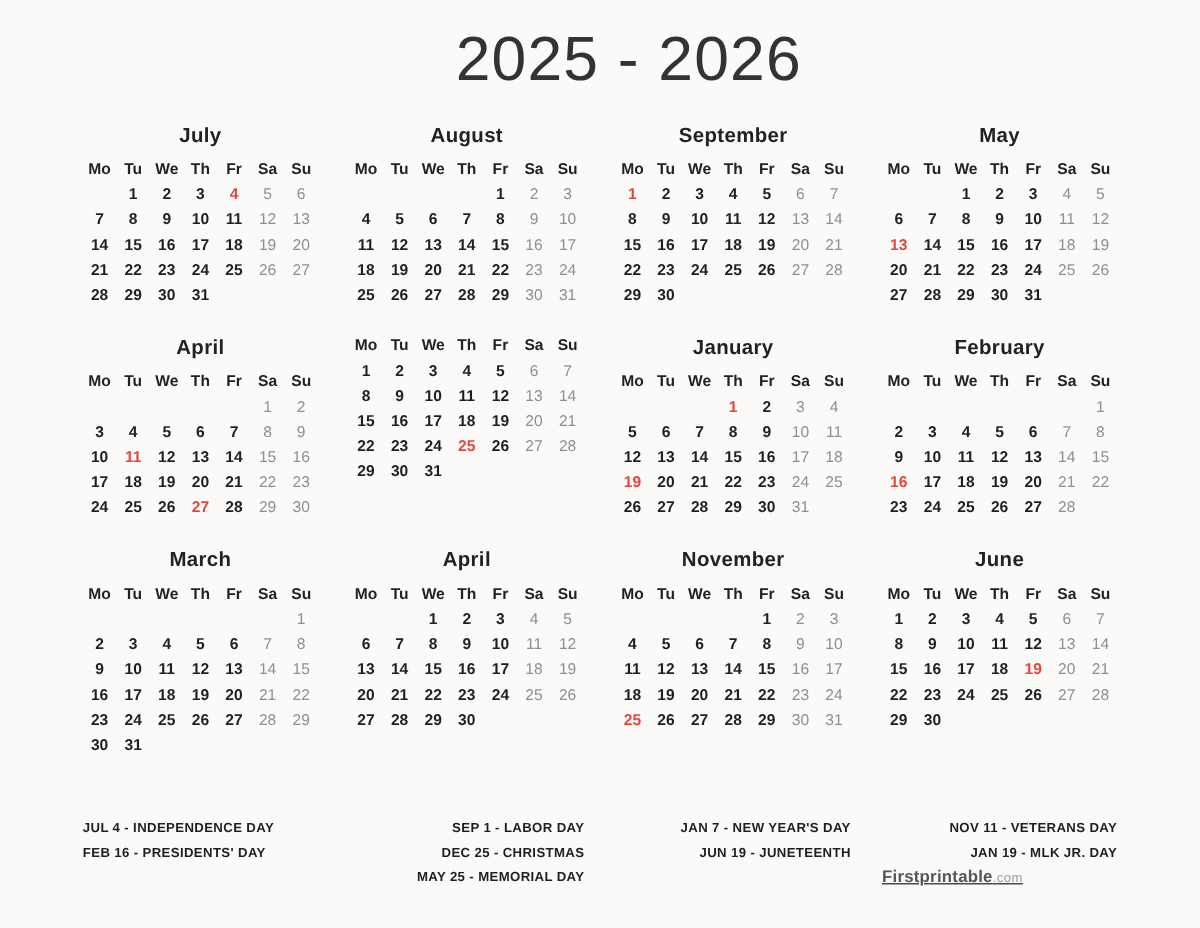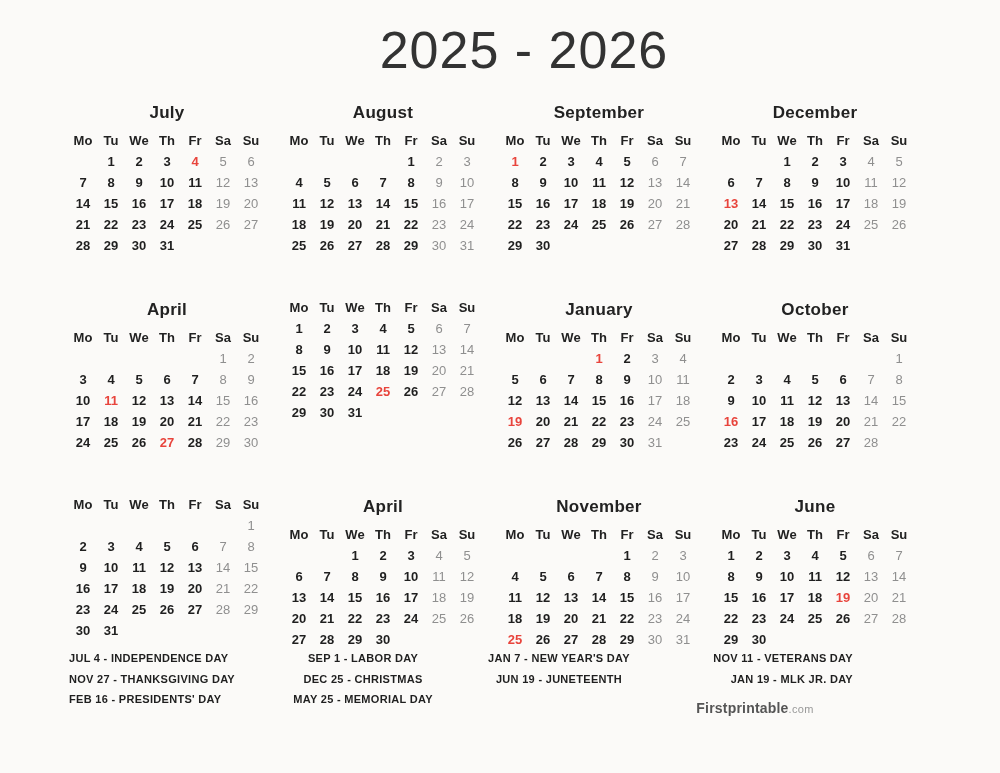--- a/index.html
+++ b/index.html
@@ -33,21 +33,20 @@
   }
   .months-grid {
     position: absolute;
     left: 69px;
     top: 100px;
     width: 862px;
     display: grid;
     grid-template-columns: repeat(4, 196px);
     column-gap: 26px;
     row-gap: 0px;
-    gap: 20px;
   }
   .month {
     width: 196px;
     height: 177px;
   }
   .month-title {
     height: 30px;
     line-height: 26px;
     text-align: center;
     font-size: 17px;
@@ -75,42 +74,44 @@
     color: #e8443c;
     font-weight: bold;
   }
   .cell.header {
     color: #222222;
     font-weight: bold;
   }
   .legend {
     position: absolute;
     left: 69px;
-    top: 648px;
+    top: 680px;
     width: 862px;
     display: grid;
     grid-template-columns: repeat(4, 196px);
+    column-gap: 26px;
   }
   .legend-col {
     font-size: 11px;
     font-weight: bold;
     letter-spacing: 0.3px;
     color: #1f1f1f;
   }
   .legend-line {
     line-height: 20.5px;
     white-space: nowrap;
   }
   .align-left   { text-align: left; }
-  .align-center { text-align: center; }
+  .align-center { text-align: right; }
   .align-right  { text-align: right; }
   .brand-logo {
-    margin-top: 11px;
-    text-align: center;
+    margin-top: 1px;
+    text-align: left;
     white-space: nowrap;
+    text-decoration: underline;
   }
   .brand-name {
     font-size: 14px;
     font-weight: bold;
     color: #555555;
     letter-spacing: 0.2px;
   }
   .brand-suffix {
     font-size: 11px;
     font-weight: normal;
@@ -258,21 +259,21 @@
           <div class="cell">29</div>
           <div class="cell">30</div>
           <div class="cell"></div>
           <div class="cell"></div>
           <div class="cell"></div>
           <div class="cell weekend"></div>
           <div class="cell weekend"></div>
         </div>
       </div>
       <div class="month">
-        <div class="month-title">December</div>
+        <div class="month-title">May</div>
         <div class="month-grid">
           <div class="cell header">Mo</div>
           <div class="cell header">Tu</div>
           <div class="cell header">We</div>
           <div class="cell header">Th</div>
           <div class="cell header">Fr</div>
           <div class="cell header">Sa</div>
           <div class="cell header">Su</div>
           <div class="cell"></div>
           <div class="cell"></div>
@@ -445,21 +446,21 @@
           <div class="cell">26</div>
           <div class="cell">27</div>
           <div class="cell">28</div>
           <div class="cell">29</div>
           <div class="cell">30</div>
           <div class="cell weekend">31</div>
           <div class="cell weekend"></div>
         </div>
       </div>
       <div class="month">
-        <div class="month-title">October</div>
+        <div class="month-title">February</div>
         <div class="month-grid">
           <div class="cell header">Mo</div>
           <div class="cell header">Tu</div>
           <div class="cell header">We</div>
           <div class="cell header">Th</div>
           <div class="cell header">Fr</div>
           <div class="cell header">Sa</div>
           <div class="cell header">Su</div>
           <div class="cell"></div>
           <div class="cell"></div>
@@ -492,20 +493,21 @@
           <div class="cell">23</div>
           <div class="cell">24</div>
           <div class="cell">25</div>
           <div class="cell">26</div>
           <div class="cell">27</div>
           <div class="cell weekend">28</div>
           <div class="cell weekend"></div>
         </div>
       </div>
       <div class="month">
+        <div class="month-title">March</div>
         <div class="month-grid">
           <div class="cell header">Mo</div>
           <div class="cell header">Tu</div>
           <div class="cell header">We</div>
           <div class="cell header">Th</div>
           <div class="cell header">Fr</div>
           <div class="cell header">Sa</div>
           <div class="cell header">Su</div>
           <div class="cell"></div>
           <div class="cell"></div>
@@ -689,21 +691,20 @@
           <div class="cell"></div>
           <div class="cell"></div>
           <div class="cell weekend"></div>
           <div class="cell weekend"></div>
         </div>
       </div>
     </div>
   <div class="legend">
       <div class="legend-col align-left">
         <div class="legend-line">JUL 4 - INDEPENDENCE DAY</div>
-        <div class="legend-line">NOV 27 - THANKSGIVING DAY</div>
         <div class="legend-line">FEB 16 - PRESIDENTS' DAY</div>
       </div>
       <div class="legend-col align-center">
         <div class="legend-line">SEP 1 - LABOR DAY</div>
         <div class="legend-line">DEC 25 - CHRISTMAS</div>
         <div class="legend-line">MAY 25 - MEMORIAL DAY</div>
       </div>
       <div class="legend-col align-center">
         <div class="legend-line">JAN 7 - NEW YEAR'S DAY</div>
         <div class="legend-line">JUN 19 - JUNETEENTH</div>

